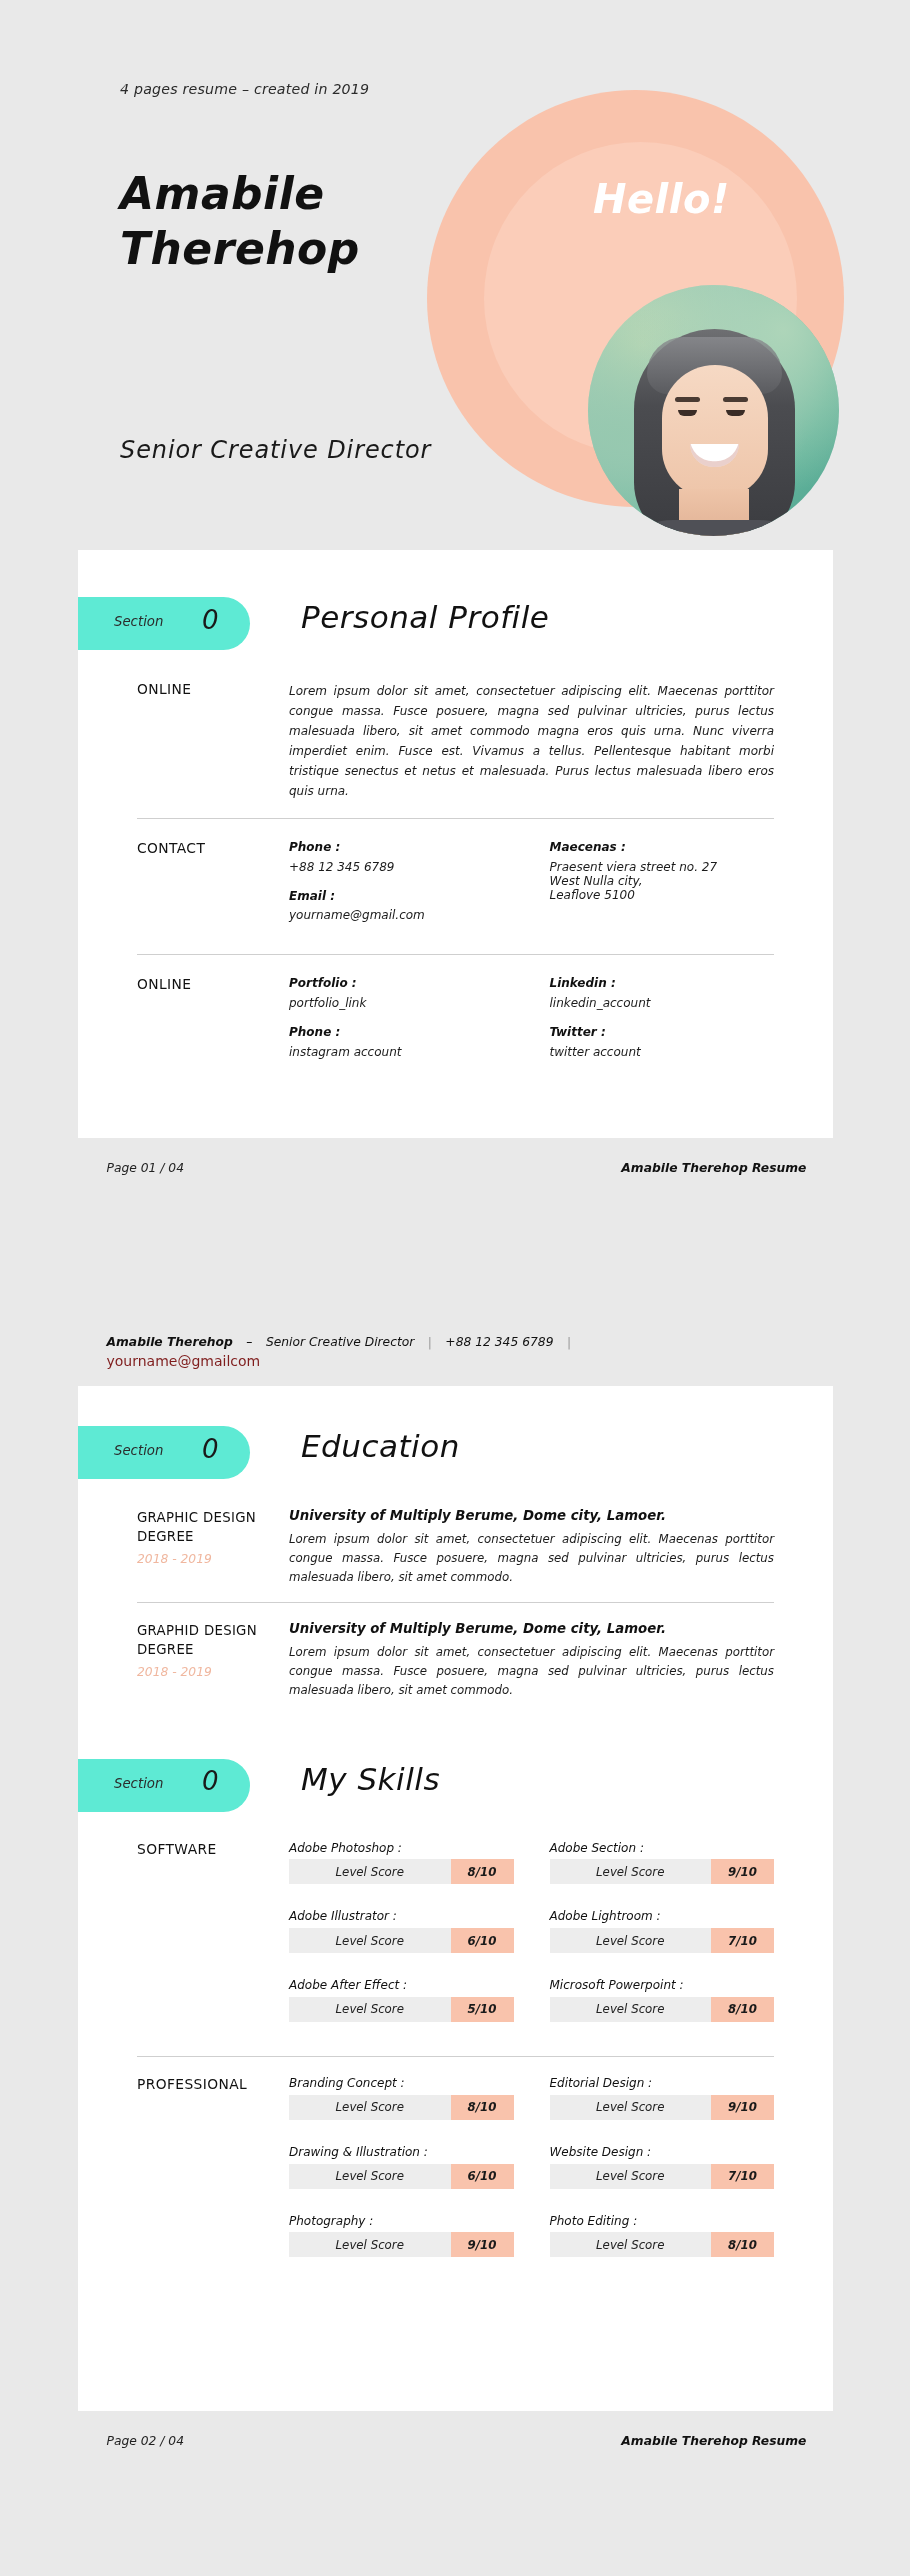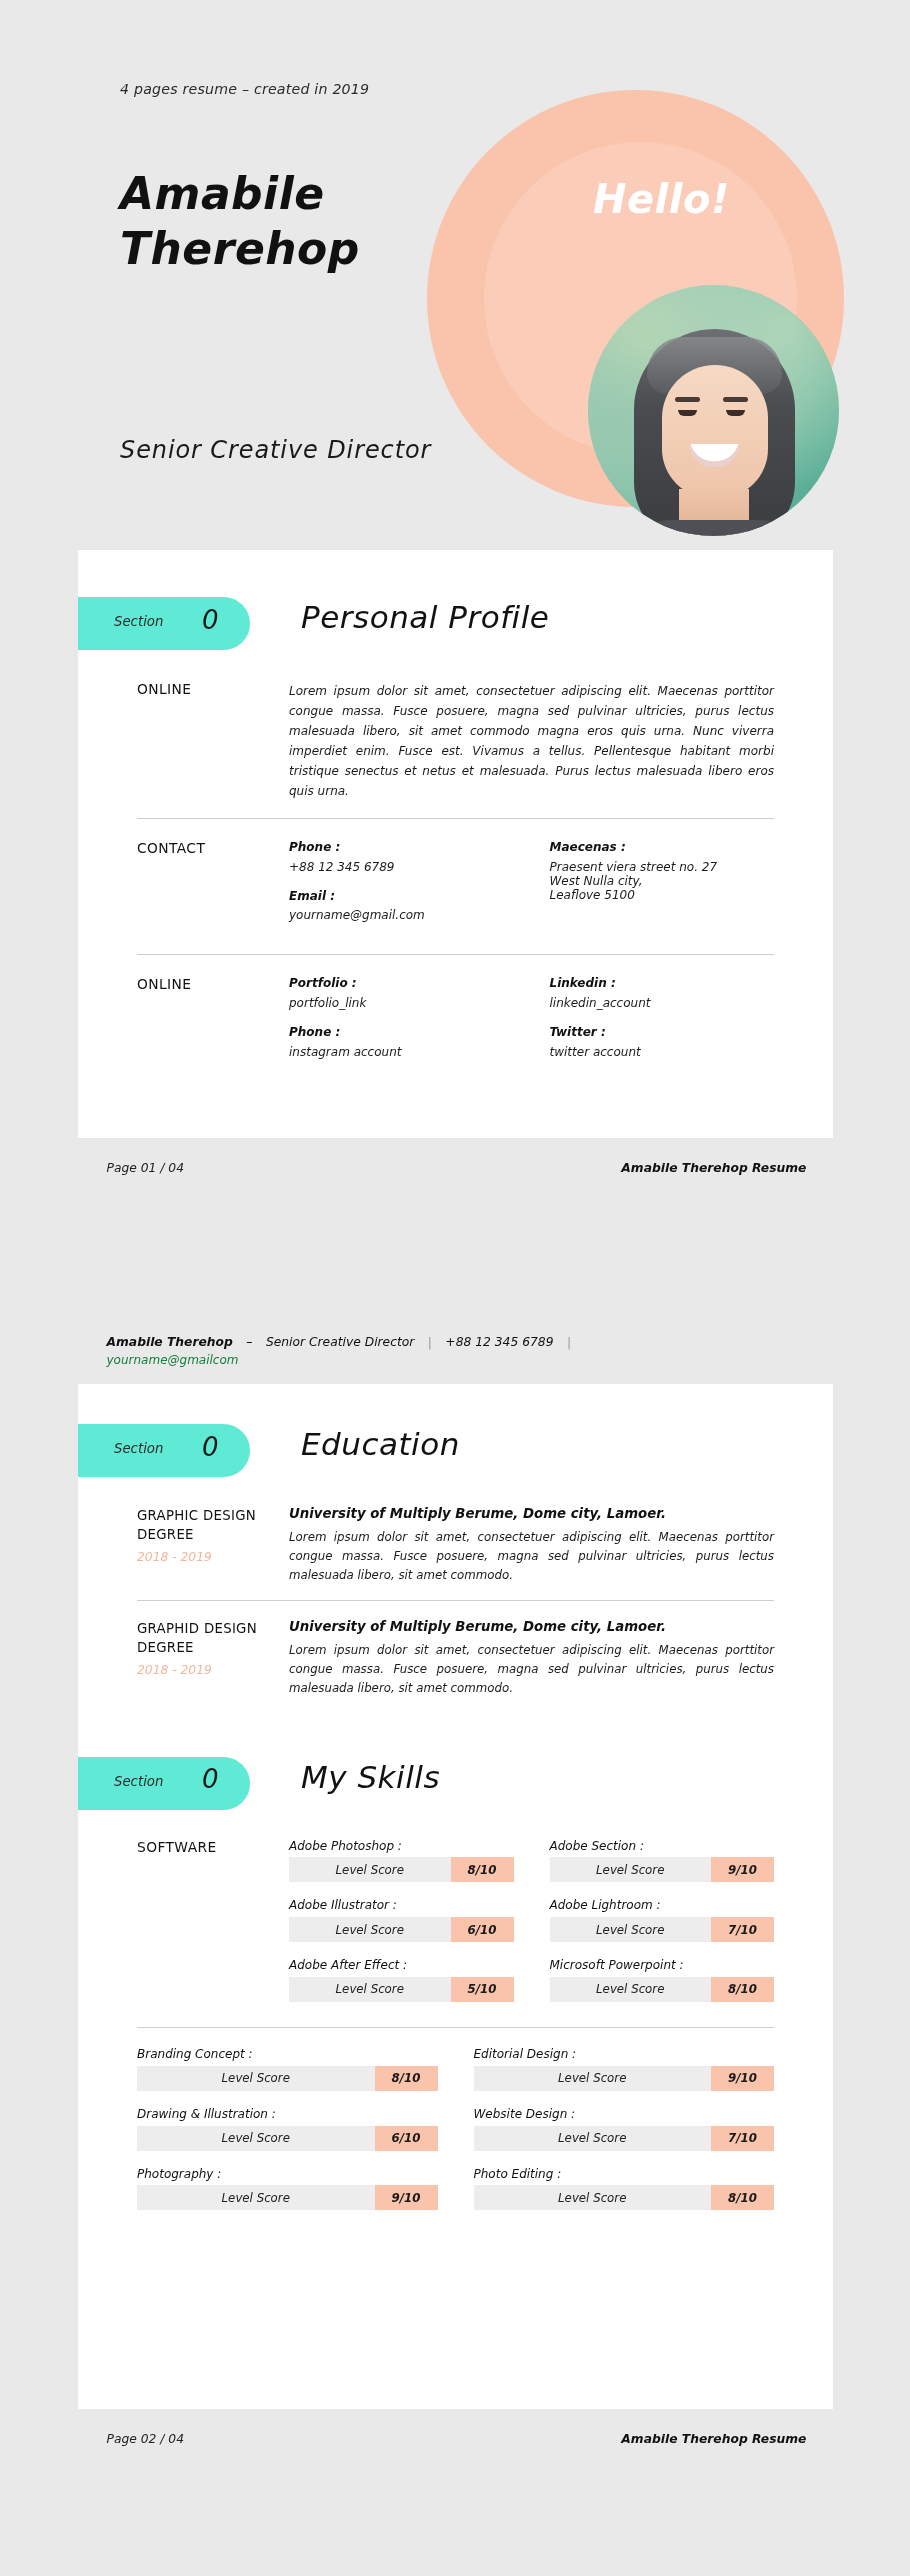--- a/index.html
+++ b/index.html
@@ -140,38 +140,38 @@
   
   .p2head{
     position:relative;width:755px;margin:0 auto;padding-top:38px;padding-bottom:17px;
   }
   .p2head .line1{
     font-size:12.3px;color:#111;font-style:italic;padding-left:28.5px;line-height:21px;
   }
   .p2head b{font-weight:700;}
   .p2head .sep{color:#9a9a9a;padding:0 9.5px;}
   .p2head .line2{
-    font-size:12px;color:#15803d;font-style:italic;padding-left:28.5px;
+    font-size:14px;color:#7f1d1d;padding-left:28.5px;
   }
 
   
   .edu{display:flex;padding:19px 59px 15px 59px;}
   .edu .k{width:152px;flex:0 0 152px;}
   .edu .k .d1{font-size:13.3px;color:#111;line-height:19px;letter-spacing:0.3px;}
   .edu .k .yr{font-size:12.3px;color:#f0b79f;margin-top:5.7px;font-style:italic;}
   .edu .v{flex:1;}
   .edu .uni{font-size:13.3px;font-weight:700;color:#111;margin-bottom:6.6px;font-style:italic;}
   .edu .desc{font-size:11.8px;line-height:19px;color:#1c1c1c;text-align:justify;font-style:italic;}
 
   
   .sk-row{display:flex;padding:19px 59px 9.5px 59px;}
   .sk-row .k{width:152px;flex:0 0 152px;font-size:13.8px;color:#111;letter-spacing:0.4px;}
   .sk-row .v{flex:1;display:flex;gap:36px;}
   .sk-col{flex:1;}
-  .sk-item{margin-bottom:16px;}
+  .sk-item{margin-bottom:25px;}
   .sk-item .nm{font-size:12px;color:#111;margin-bottom:4.7px;font-style:italic;}
   .bar{display:flex;height:25px;}
   .bar .lvl{
     flex:1;background:#ededed;display:flex;align-items:center;justify-content:center;
     font-size:11.8px;color:#222;font-style:italic;
   }
   .bar .scr{
     width:63px;background:#f9c3ac;display:flex;align-items:center;justify-content:center;
     font-size:11.8px;color:#1a1a1a;font-weight:700;font-style:italic;
   }
@@ -394,20 +394,21 @@
             <div class="scr">8/10</div>
           </div>
         </div>
       </div>
     </div>
   </div>
 
   <div class="rule"></div>
 
   <div class="sk-row">
+    <div class="k">PROFESSIONAL</div>
     <div class="v">
       <div class="sk-col">
         <div class="sk-item">
           <div class="nm">Branding Concept :</div>
           <div class="bar">
             <div class="lvl">Level Score</div>
             <div class="scr">8/10</div>
           </div>
         </div>
         <div class="sk-item">

